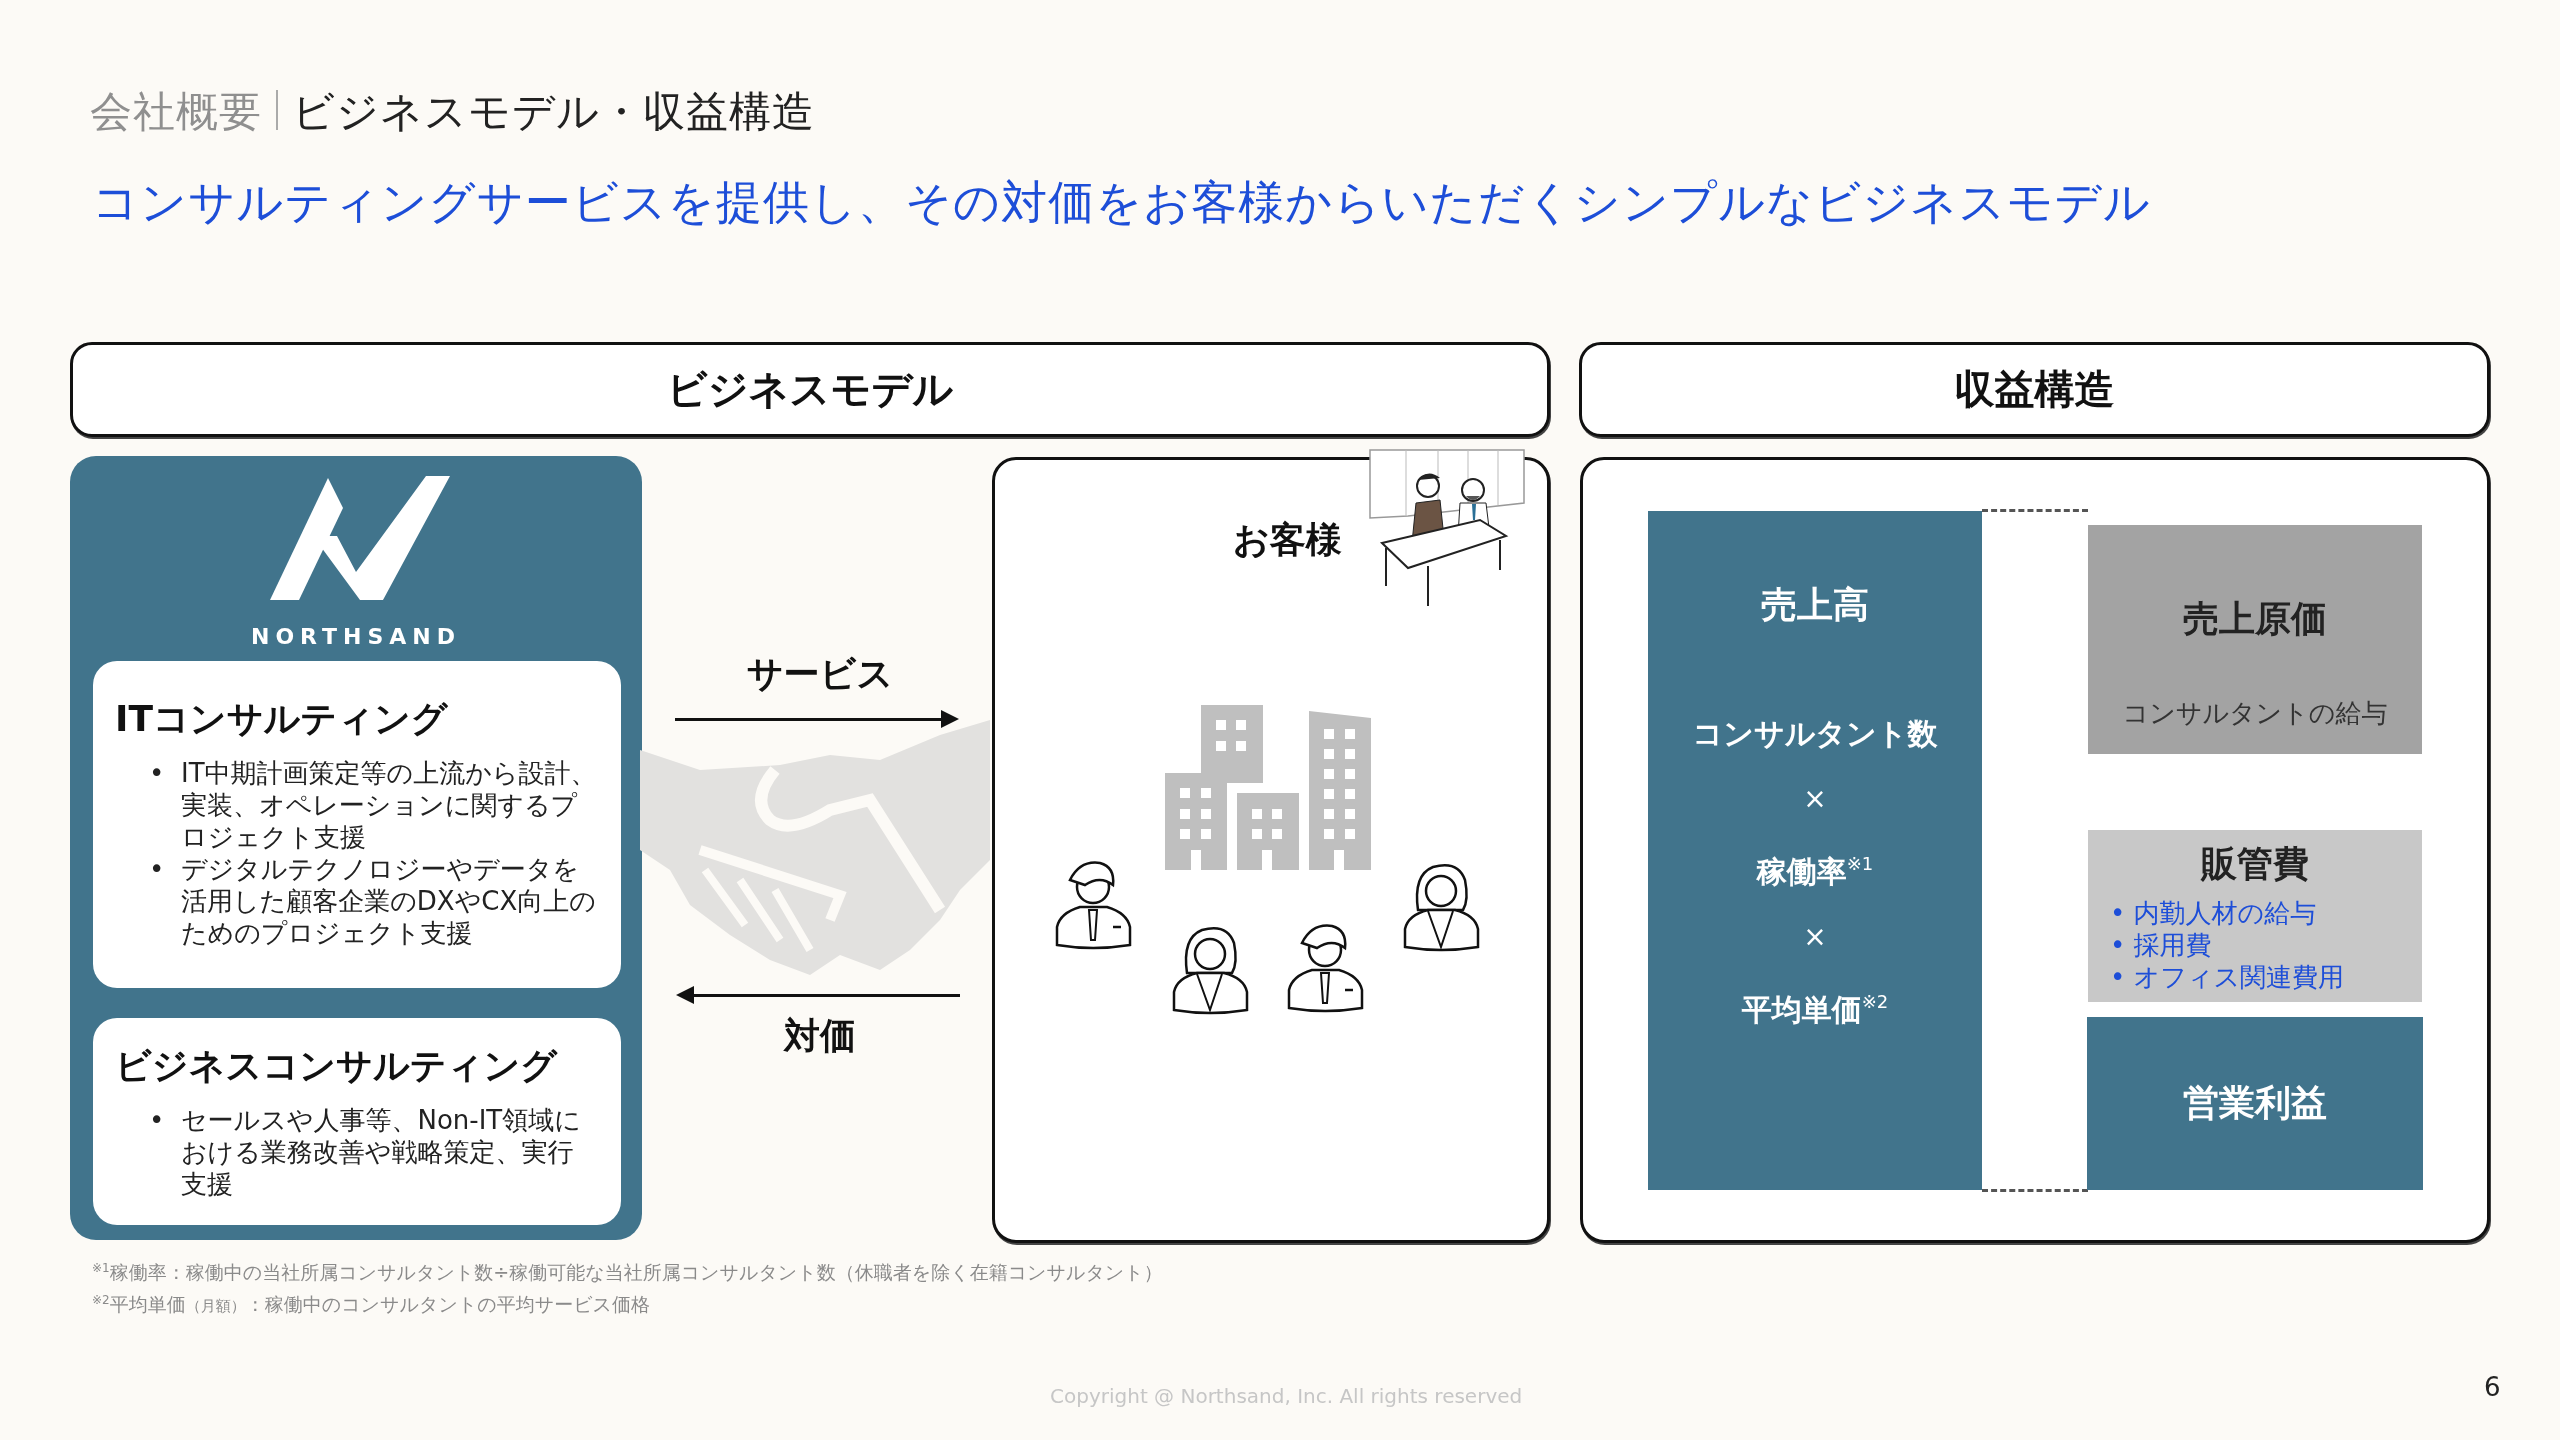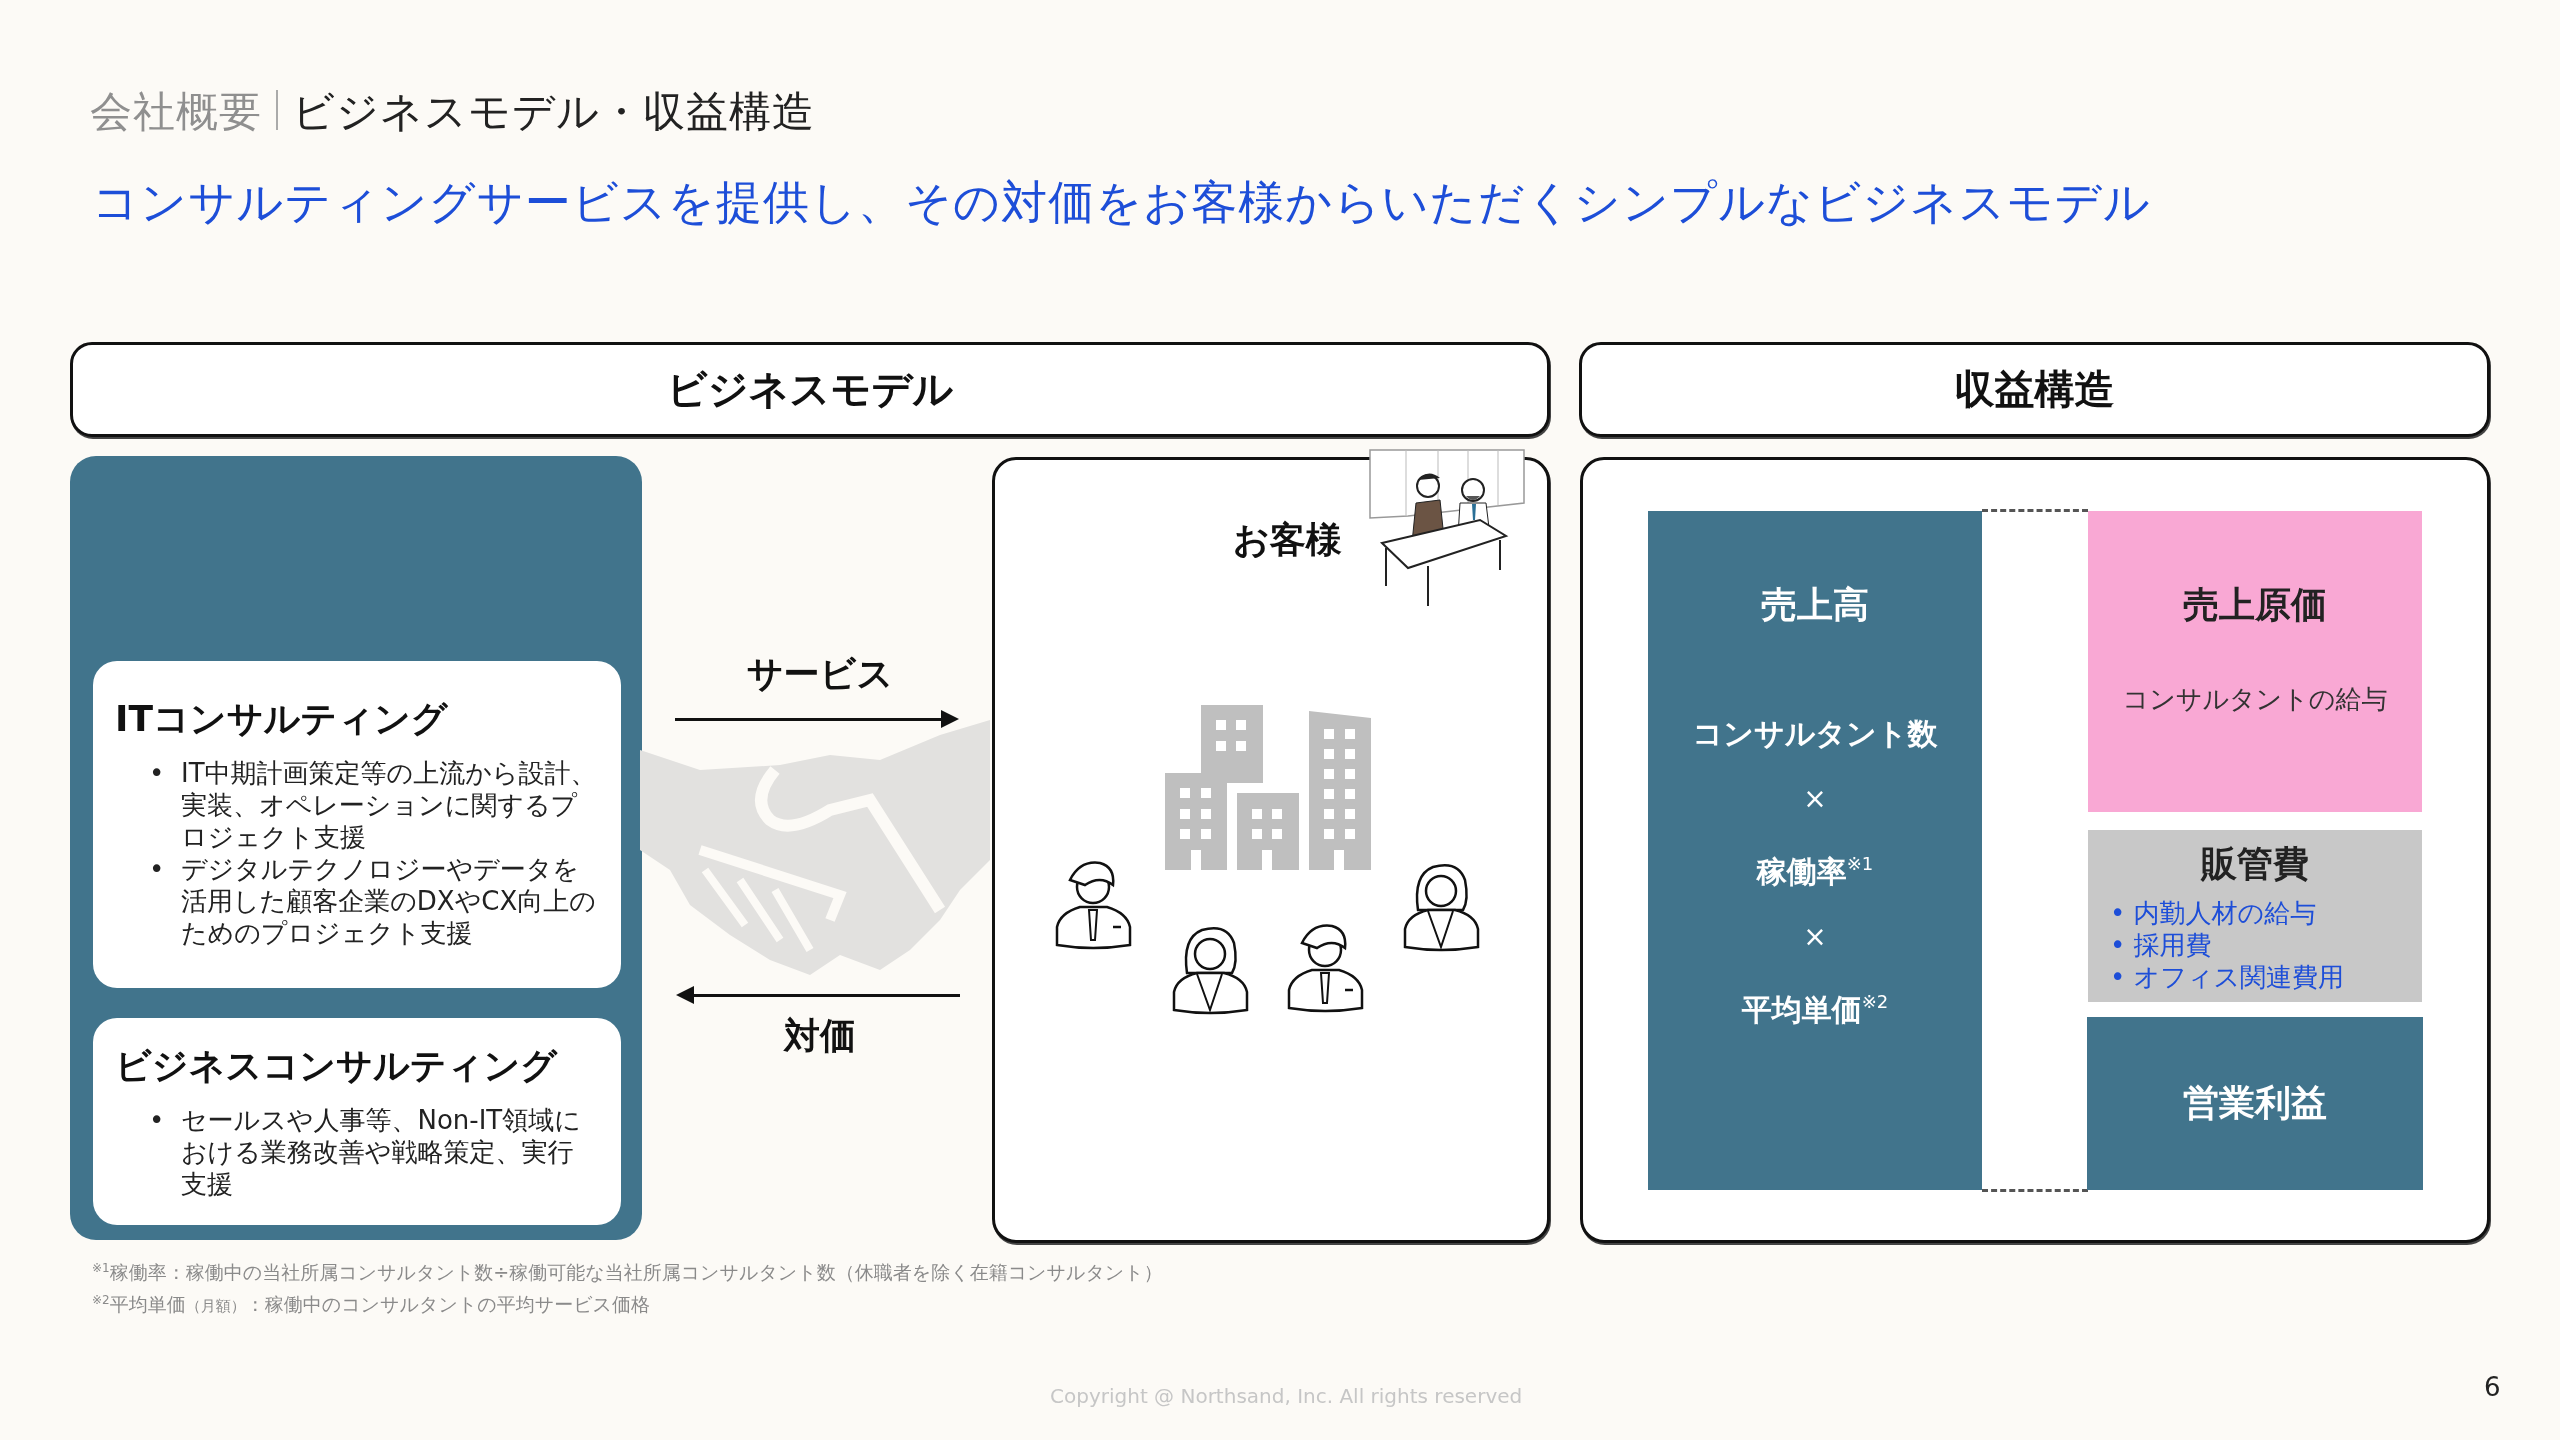--- a/index.html
+++ b/index.html
@@ -73,21 +73,21 @@
   .revenue {
     left: 1580px; top: 457px; width: 910px; height: 786px;
     background: #fff; border: 3px solid #111; border-radius: 24px; box-shadow: 1px 2px 0 #444;
   }
   .blk { position: absolute; display: flex; flex-direction: column; align-items: center; }
   .blk-sales { left: 1648px; top: 511px; width: 334px; height: 679px; background: #41748c; color: #fff; }
   .blk-sales .title { margin-top: 70px; font-size: 36px; font-weight: bold; }
   .blk-sales .formula { margin-top: 80px; display: flex; flex-direction: column; align-items: center; font-weight: bold; font-size: 30px; line-height: 48px; gap: 16px; }
   .blk-sales .times { font-weight: normal; font-size: 28px; line-height: 50px; }
   .blk-sales sup { font-size: 18px; font-weight: normal; vertical-align: 12px; }
-  .blk-cogs { left: 2088px; top: 511px; width: 334px; height: 301px; background: #f9a8d4; color: #222; }
+  .blk-cogs { left: 2088px; top: 525px; width: 334px; height: 229px; background: #a3a3a3; color: #222; }
   .blk-cogs .title { margin-top: 70px; font-size: 36px; font-weight: bold; }
   .blk-cogs .desc { margin-top: 52px; font-size: 26px; color: #333; }
   .blk-sga { left: 2088px; top: 830px; width: 334px; height: 172px; background: #c8c8c8; color: #222; align-items: flex-start; }
   .blk-sga .title { margin-top: 10px; align-self: center; font-size: 36px; font-weight: bold; }
   .blk-sga ul { list-style: none; margin: 8px 0 0 22px; }
   .blk-sga li { font-size: 26px; line-height: 32px; color: #1d4ed8; }
   .blk-sga li::before { content: "• "; }
   .blk-op { left: 2087px; top: 1017px; width: 336px; height: 173px; background: #41748c; color: #fff; justify-content: center; }
   .blk-op .title { font-size: 36px; font-weight: bold; }
   .dash { left: 1982px; width: 106px; border-top: 3px dashed #555; }
@@ -106,20 +106,27 @@
 
 <div class="abs breadcrumb">
   <span class="section">会社概要</span><span class="sep"></span><span class="page">ビジネスモデル・収益構造</span>
 </div>
 <div class="abs subtitle">コンサルティングサービスを提供し、その対価をお客様からいただくシンプルなビジネスモデル</div>
 
 <div class="abs bar bar-left">ビジネスモデル</div>
 <div class="abs bar bar-right">収益構造</div>
 
 <div class="abs company">
+  <div class="abs logo">
+    <svg width="180" height="130" viewBox="0 0 180 130">
+      <polygon points="58,2 73,32 29,124 0,124" fill="#fff"></polygon>
+      <polygon points="43,60 67,60 86,96 156,0 180,0 113,124 90,124" fill="#fff"></polygon>
+    </svg>
+    <div class="logo-text">NORTHSAND</div>
+  </div>
 
   <div class="card card-it">
     <h3>ITコンサルティング</h3>
     <ul>
       <li>IT中期計画策定等の上流から設計、実装、オペレーションに関するプロジェクト支援</li>
       <li>デジタルテクノロジーやデータを活用した顧客企業のDXやCX向上のためのプロジェクト支援</li>
     </ul>
   </div>
 
   <div class="card card-biz">

